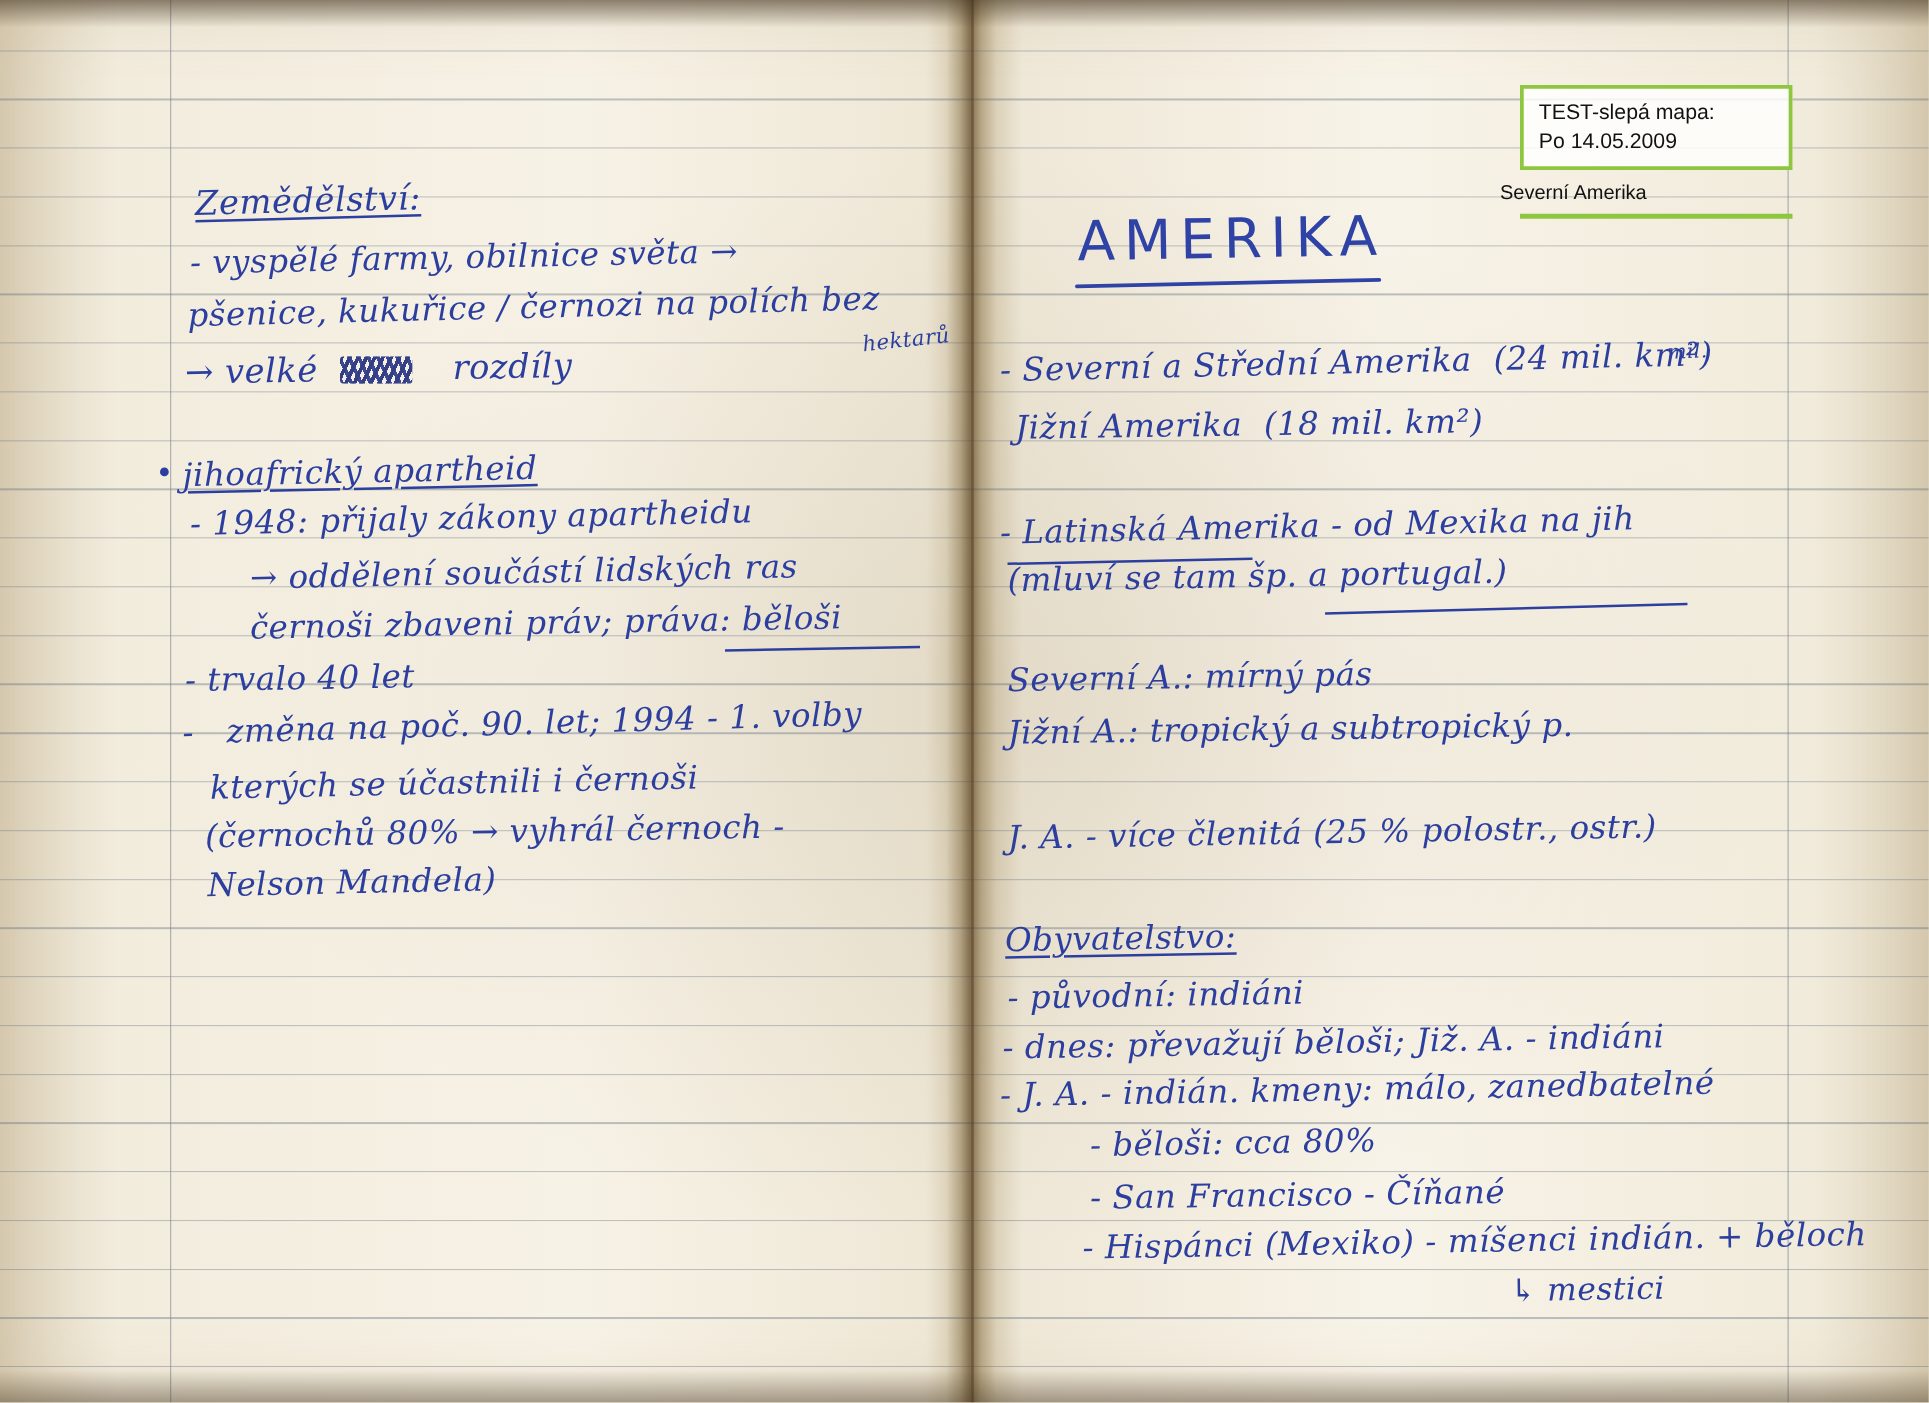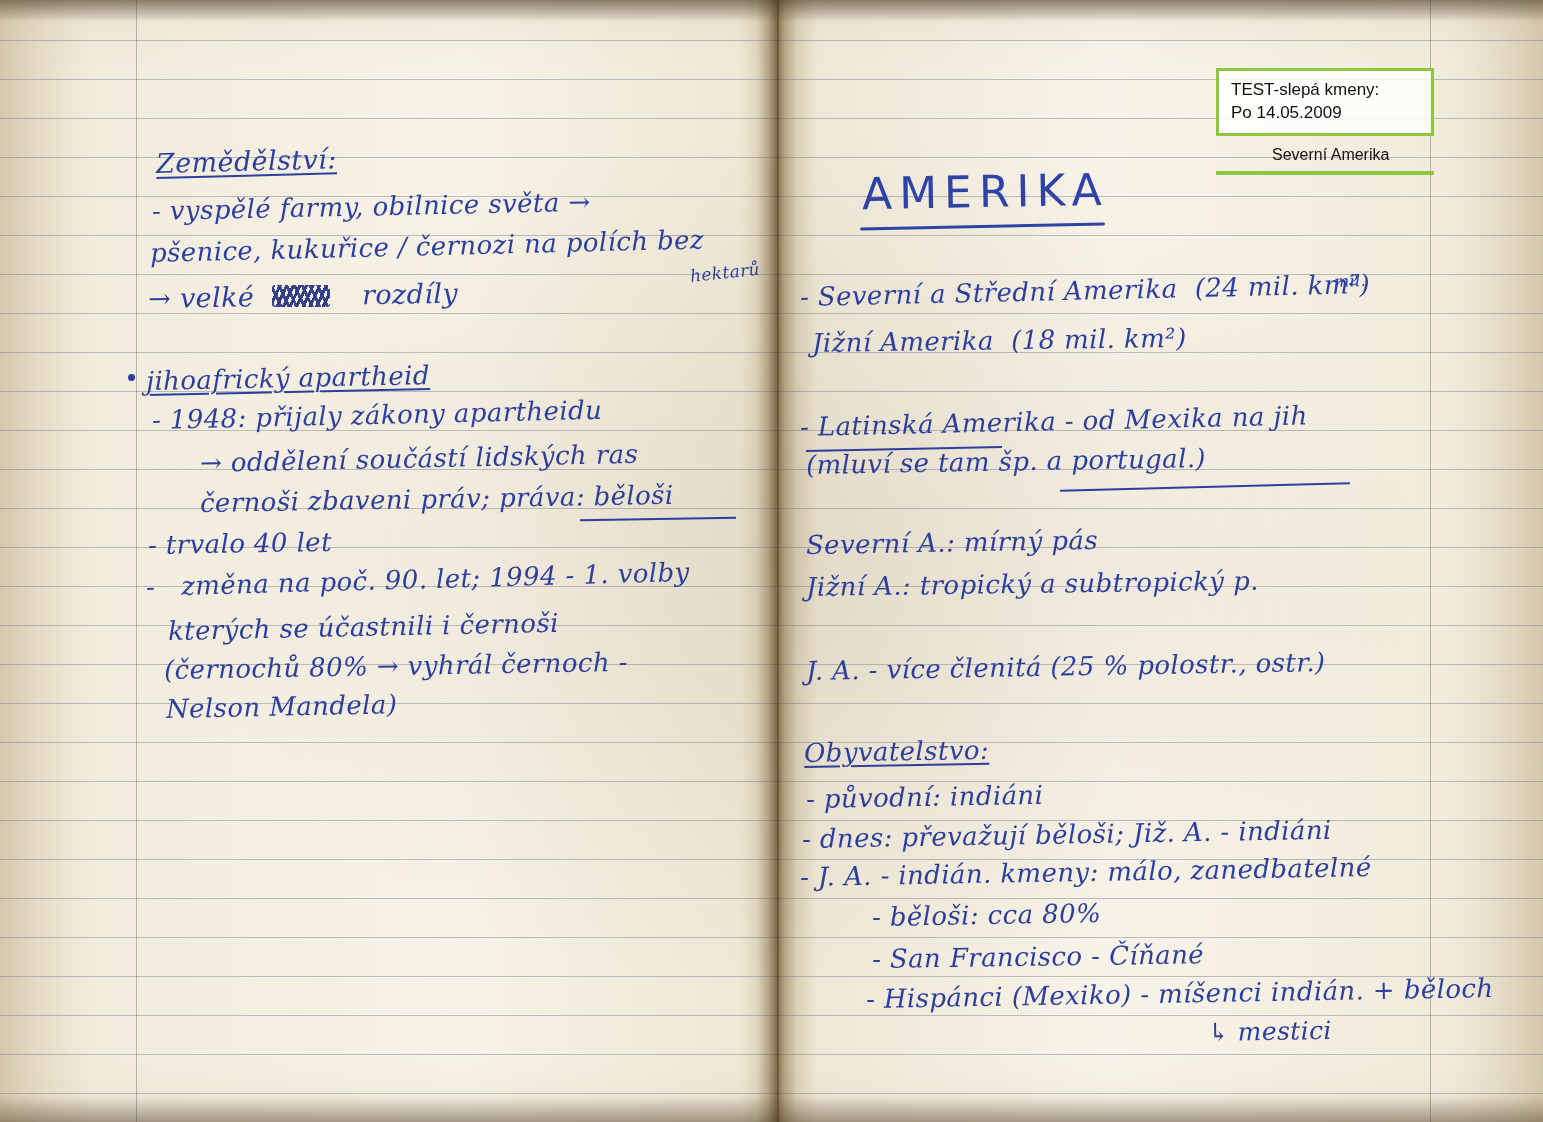--- a/index.html
+++ b/index.html
@@ -153,21 +153,21 @@
     box-sizing: border-box;
   }
   #anno-box .anno-line {
     font-family: "Liberation Sans", sans-serif;
     font-size: 17px;
     color: #111;
     line-height: 1.35;
   }
   #anno-sub {
     position: absolute;
-    left: 1272px;
+    left: 1200px;
     top: 146px;
     font-family: "Liberation Sans", sans-serif;
     font-size: 16px;
     color: #111;
     padding-bottom: 3px;
   }
   #anno-sub-underline {
     position: absolute;
     left: 1216px;
     top: 171px;
@@ -250,19 +250,19 @@
 
   <div class="hand" style="left:872px; top:902px; font-size:26px; transform: rotate(-1deg);">- běloši: cca 80%</div>
 
   <div class="hand" style="left:872px; top:944px; font-size:26px; transform: rotate(-0.8deg);">- San Francisco - Číňané</div>
 
   <div class="hand" style="left:866px; top:984px; font-size:26px; transform: rotate(-1deg);">- Hispánci (Mexiko) - míšenci indián. + běloch</div>
 
   <div class="hand" style="left:1208px; top:1018px; font-size:25px; transform: rotate(-1deg);">↳ mestici</div>
 
   <div id="anno-box">
-    <div class="anno-line">TEST-slepá kmeny:</div>
+    <div class="anno-line">TEST-slepá mapa:</div>
     <div class="anno-line">Po 14.05.2009</div>
   </div>
   <div id="anno-sub">Severní Amerika</div>
   <div id="anno-sub-underline"></div>
 
 </div>
 
 </body></html>

